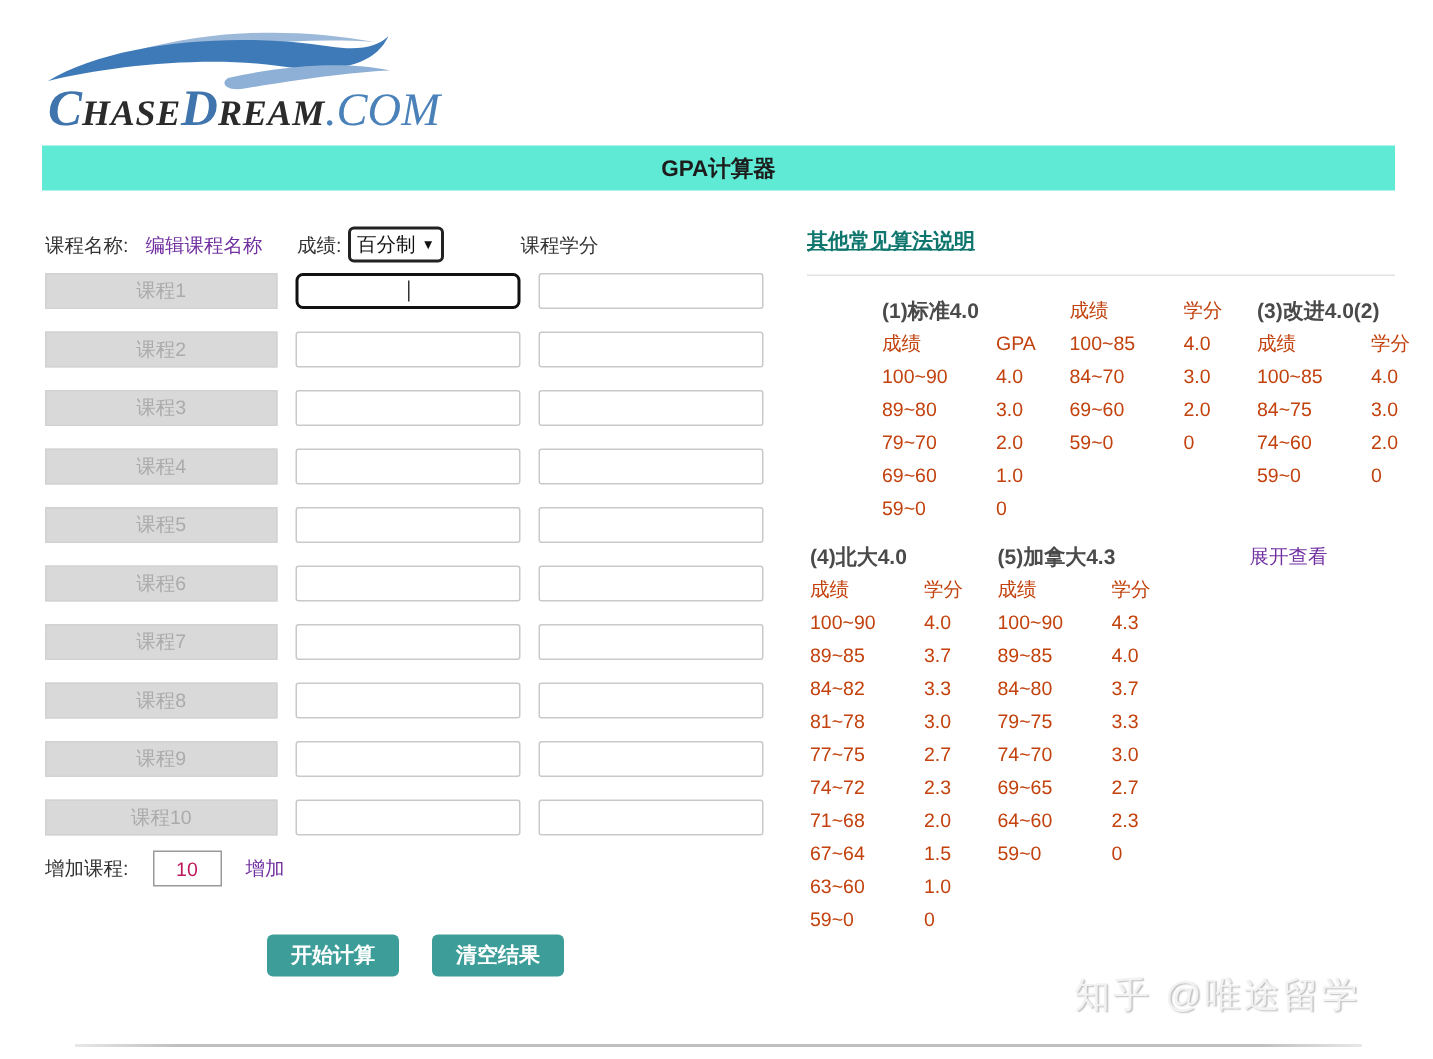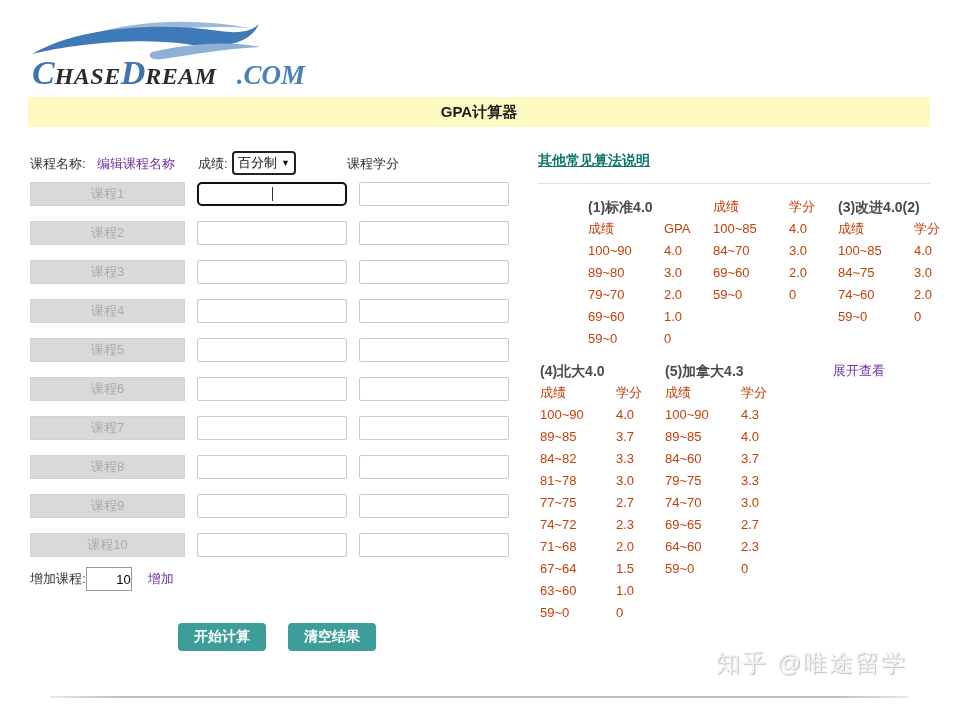--- a/index.html
+++ b/index.html
@@ -7,25 +7,25 @@
   body { font-family:"Liberation Sans","DejaVu Sans",sans-serif; }
   .page { position:relative; width:955px; height:706px; background:#fff; overflow:hidden; }
 
   
   .logo { position:absolute; left:30px; top:18px; width:232px; height:72px; }
   .logo svg { position:absolute; left:0; top:0; width:232px; height:44px; }
   .logo-text { position:absolute; left:2px; top:36px; white-space:nowrap;
                font-family:"Liberation Serif","DejaVu Serif",serif; font-style:italic; }
   .logo-text .cap  { font-size:34px; color:#3f74ad; font-weight:bold; }
   .logo-text .rest { font-size:24px; color:#2b2b2b; font-weight:bold; letter-spacing:.5px; }
-  .logo-text .com  { font-size:27px; color:#4a81b8; font-weight:bold;margin-left:20px; }
+  .logo-text .com  { font-size:31px; color:#4a81b8; font-weight:normal; }
 
   
   .header-bar { position:absolute; left:28px; top:97px; width:902px; height:30px;
-                background:#fef9c3; display:flex; align-items:center; justify-content:center; }
+                background:#5eead4; display:flex; align-items:center; justify-content:center; }
   .header-bar span { font-size:15px; font-weight:bold; color:#1c1c1c; }
 
   
   .form-labels { position:absolute; left:0; top:151px; width:540px; height:24px; font-size:13px; color:#333; }
   .form-labels .lbl { position:absolute; top:4px; }
   .lbl-course { left:30px; }
   .link { color:#7130a0; text-decoration:none; cursor:pointer; }
   .edit-link { position:absolute; left:97px; top:4px; font-size:13px; }
   .lbl-score { left:198px; }
   .score-select { position:absolute; left:232px; top:0; width:64px; height:24px;
@@ -43,22 +43,22 @@
                 font-family:inherit; }
   .input-wrap { position:relative; display:inline-block; width:150px; height:24px; margin-left:12px; }
   .input-wrap input { width:100%; height:100%; border:1px solid #c9c9c9; border-radius:2px;
                       font-size:13px; padding:0 6px; font-family:inherit; color:#333; background:#fff; }
   .input-wrap.focused input { border:2px solid #111; border-radius:5px; }
   .input-wrap.focused::after { content:""; position:absolute; left:50%; top:5px;
                                width:1px; height:14px; background:#333; }
 
   
   .add-row { position:absolute; left:30px; top:567px; display:flex; align-items:center; font-size:13px; color:#333; }
-  .add-input { width:46px; height:24px; border:1px solid #9a9a9a;
-               text-align:right; font-size:13px; font-family:inherit; color:#000000; }
+  .add-input { width:46px; height:24px; margin-left:16px; border:1px solid #9a9a9a;
+               text-align:center; font-size:13px; font-family:inherit; color:#be185d; }
   .add-link { margin-left:16px; font-size:13px; }
 
   
   .actions { position:absolute; left:178px; top:623px; display:flex; gap:22px; }
   .teal-btn { width:88px; height:28px; background:#3d9e99; color:#fff; font-weight:bold;
               font-size:14px; border:none; border-radius:4px; cursor:pointer; font-family:inherit; }
 
   
   .alg-panel { position:absolute; left:538px; top:152px; width:392px; height:480px; }
   .alg-heading { font-size:14px; font-weight:bold; color:#0f766e;text-decoration:underline; }
@@ -304,21 +304,21 @@
           </div>
           <div class="alg-row">
             <span class="c1">100~90</span>
             <span class="c2">4.3</span>
           </div>
           <div class="alg-row">
             <span class="c1">89~85</span>
             <span class="c2">4.0</span>
           </div>
           <div class="alg-row">
-            <span class="c1">84~60</span>
+            <span class="c1">84~80</span>
             <span class="c2">3.7</span>
           </div>
           <div class="alg-row">
             <span class="c1">79~75</span>
             <span class="c2">3.3</span>
           </div>
           <div class="alg-row">
             <span class="c1">74~70</span>
             <span class="c2">3.0</span>
           </div>

